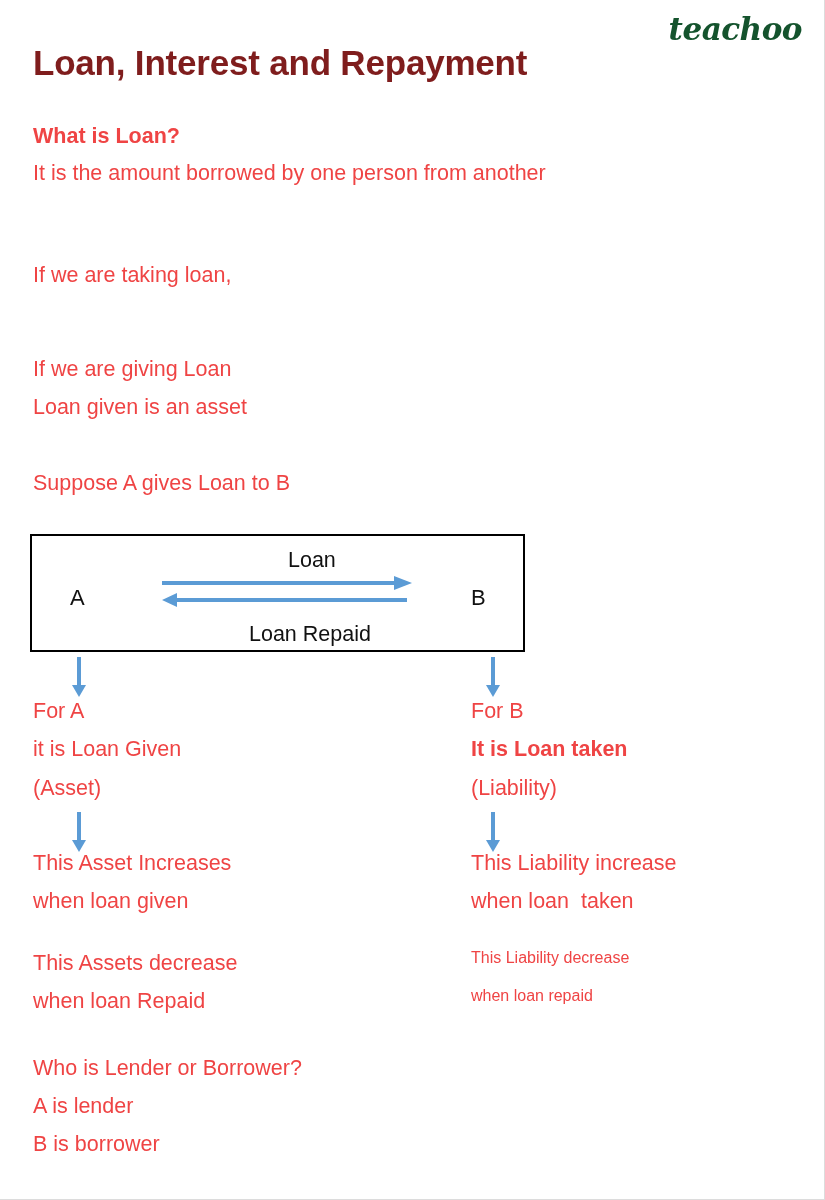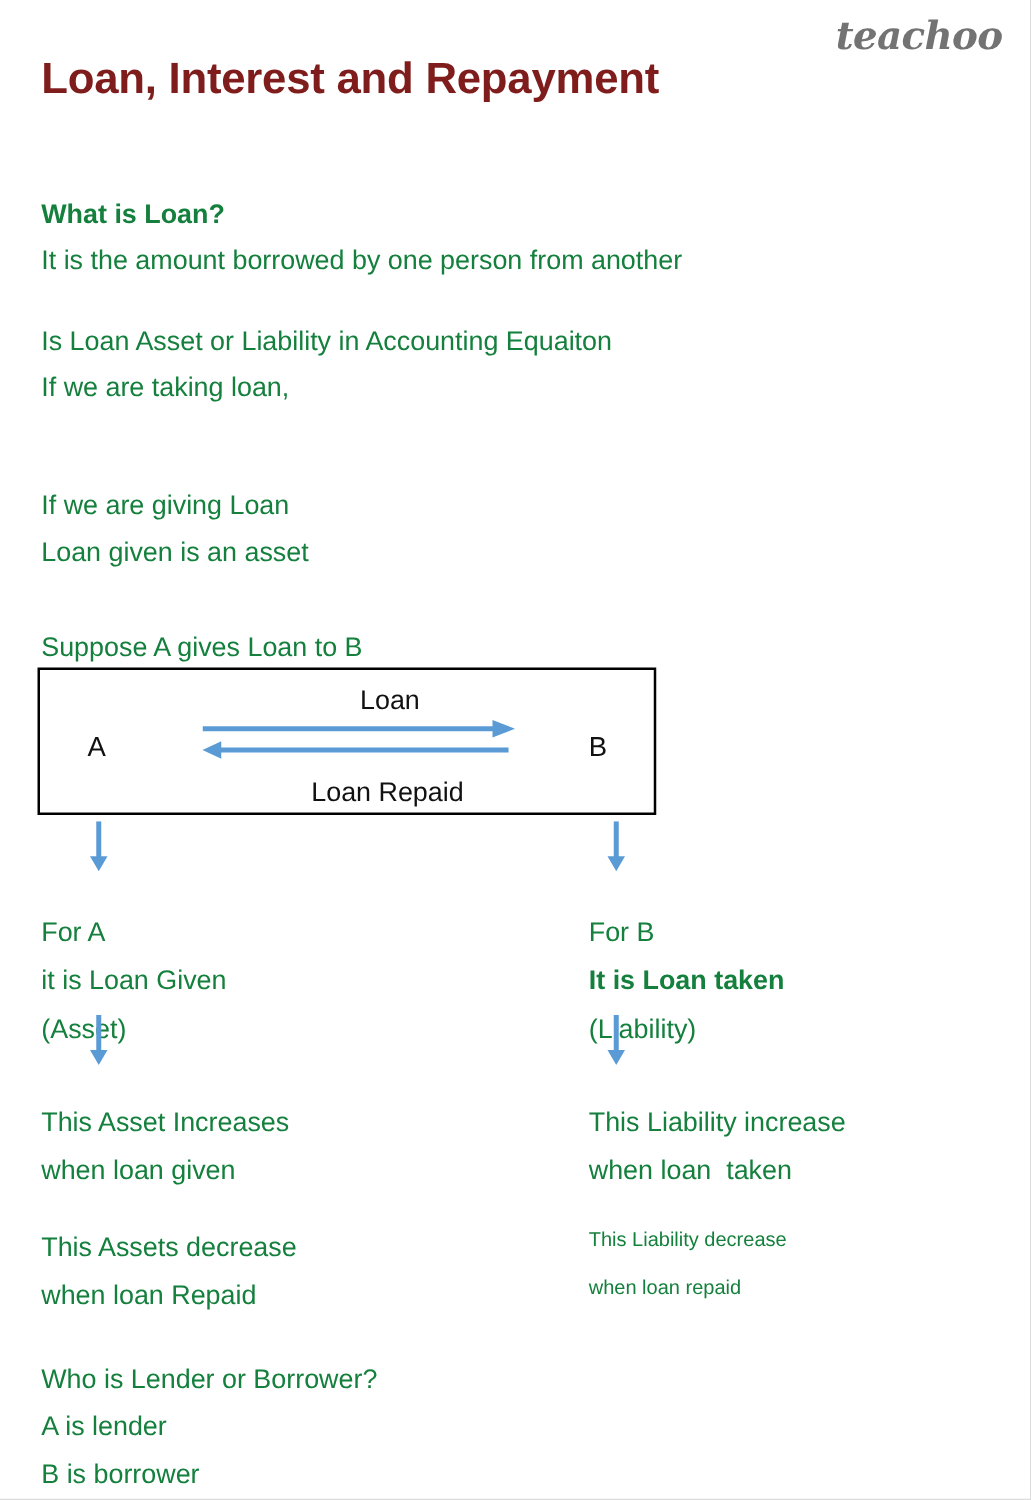--- a/index.html
+++ b/index.html
@@ -26,21 +26,21 @@
   
   .logo {
     position: absolute;
     right: 22px;
     top: 14px;
     font-family: "DejaVu Serif", serif;
     font-style: italic;
     font-weight: bold;
     font-size: 31px;
     letter-spacing: -0.5px;
-    color: #737373;
+    color: #14532d;
     line-height: 1;
   }
 
   
   .title {
     position: absolute;
     left: 33px;
     top: 44px;
     font-size: 35px;
     font-weight: bold;
@@ -48,23 +48,22 @@
     letter-spacing: -0.2px;
     line-height: 1.1;
     white-space: nowrap;
   }
 
   
   .line {
     position: absolute;
     font-size: 21.5px;
     line-height: 1.15;
-    color: #15803d;
+    color: #ef4444;
     white-space: pre;
-    margin-top: 35px;
   }
   .line.bold   { font-weight: bold; }
   .line.italic { }
   .line.big    { font-size: 16px; }
 
   
   .diagram-box {
     position: absolute;
     left: 30px;
     top: 534px;
@@ -101,21 +100,20 @@
 
 <div class="page">
 
   <div class="logo">teachoo</div>
 
   <div class="title">Loan, Interest and Repayment</div>
 
   <div class="line bold" style="left:33px; top:124px;">What is Loan?</div>
   <div class="line" style="left:33px; top:161px;">It is the amount borrowed by one person from another</div>
 
-  <div class="line" style="left:33px; top:226px;">Is Loan Asset or Liability in Accounting Equaiton</div>
   <div class="line italic" style="left:33px; top:263px;">If we are taking loan,</div>
 
   <div class="line" style="left:33px; top:395px;">Loan given is an asset</div>
   <div class="line italic" style="left:33px; top:357px;">If we are giving Loan</div>
 
   <div class="line" style="left:33px; top:471px;">Suppose A gives Loan to B</div>
 
   <div class="diagram-box"></div>
 
   <div class="box-label node" style="left:70px; top:585px;">A</div>

